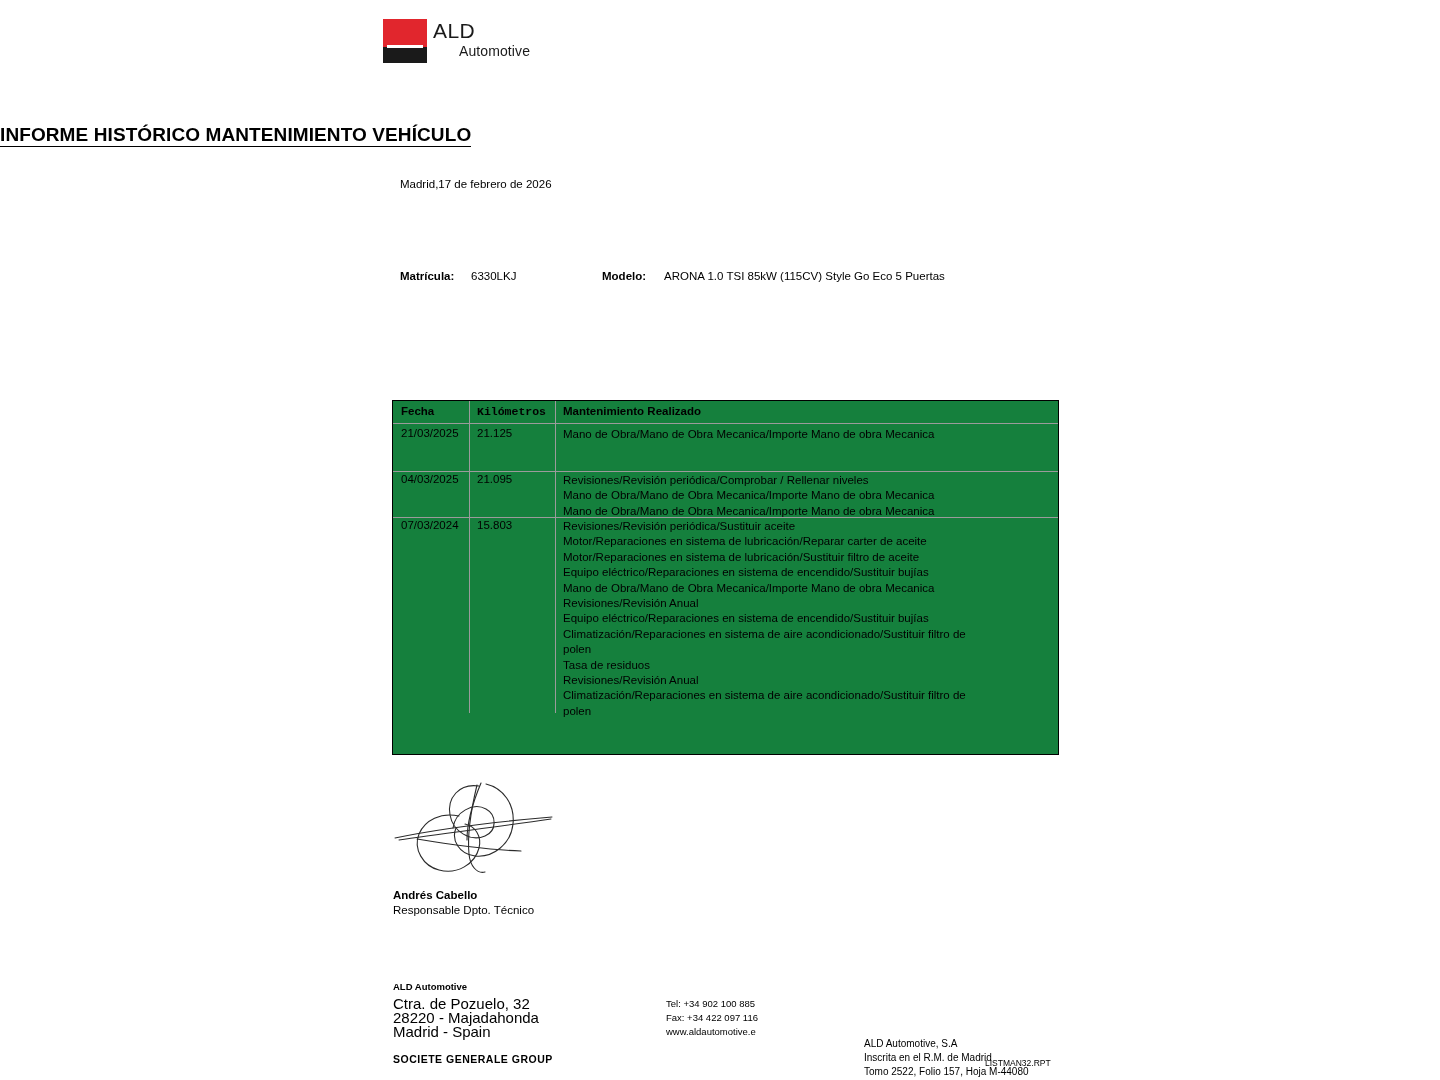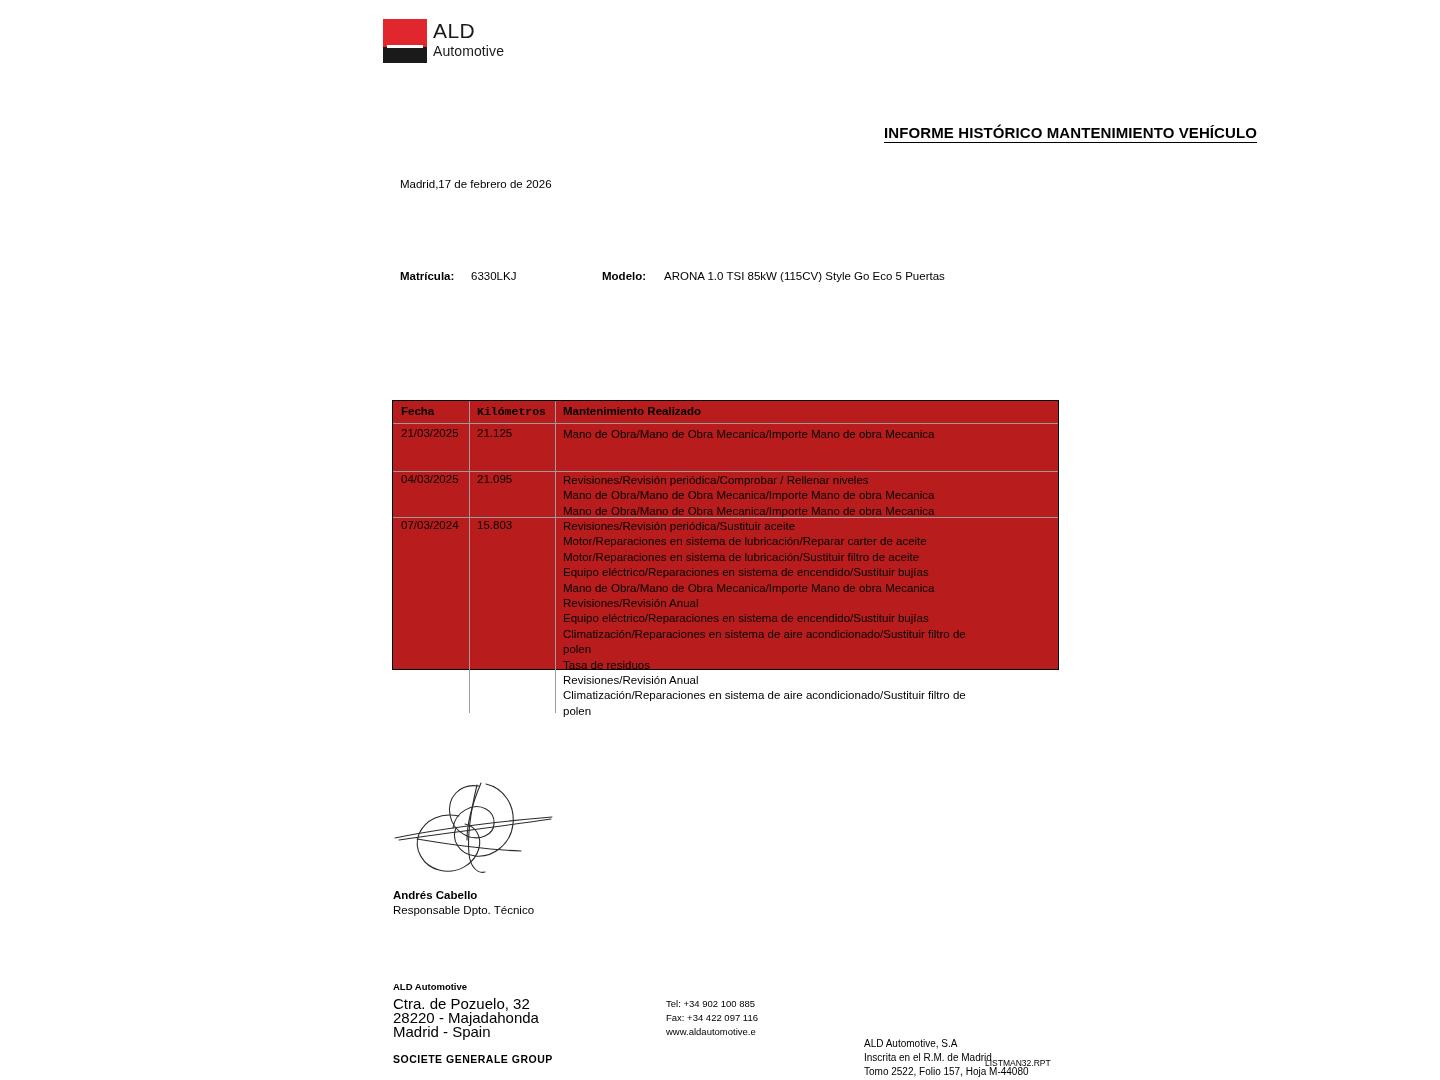--- a/index.html
+++ b/index.html
@@ -60,30 +60,31 @@
     letter-spacing: 0.4px;
     line-height: 24px;
     color: #1a1a1a;
   }
   #logo-text .automotive {
     font-size: 14px;
     font-weight: 400;
     letter-spacing: 0.1px;
     line-height: 17px;
     color: #1a1a1a;
+    margin-left: 26px;
   }
 
   
   #doc-title {
     position: absolute;
     left: 0;
     top: 124px;
     width: 1257px;
-    text-align: right;
-    font-size: 15px;
+    text-align: left;
+    font-size: 19px;
     font-weight: bold;
     letter-spacing: 0.1px;
   }
   #doc-title span {
     border-bottom: 1.6px solid #000;
     padding-bottom: 1px;
   }
 
   
   #date-line {
@@ -108,24 +109,24 @@
   #vehicle-info .plate-value { position: absolute; left: 71px; top: 0; }
   #vehicle-info .model-label { position: absolute; left: 202px; top: 0; }
   #vehicle-info .model-value { position: absolute; left: 264px; top: 0; }
 
   
   #table-box {
     position: absolute;
     left: 392px;
     top: 400px;
     width: 667px;
-    height: 270px;
+    height: 355px;
     border: 1.5px solid #000;
     box-sizing: border-box;
-    background: #b91c1c;
+    background: #15803d;
   }
   .col-sep {
     position: absolute;
     top: 0;
     width: 1px;
     background: #9b9b9b;
   }
   #sep-1 { left: 76px; height: 312px; }
   #sep-2 { left: 162px; height: 312px; }
   .row-rule {

